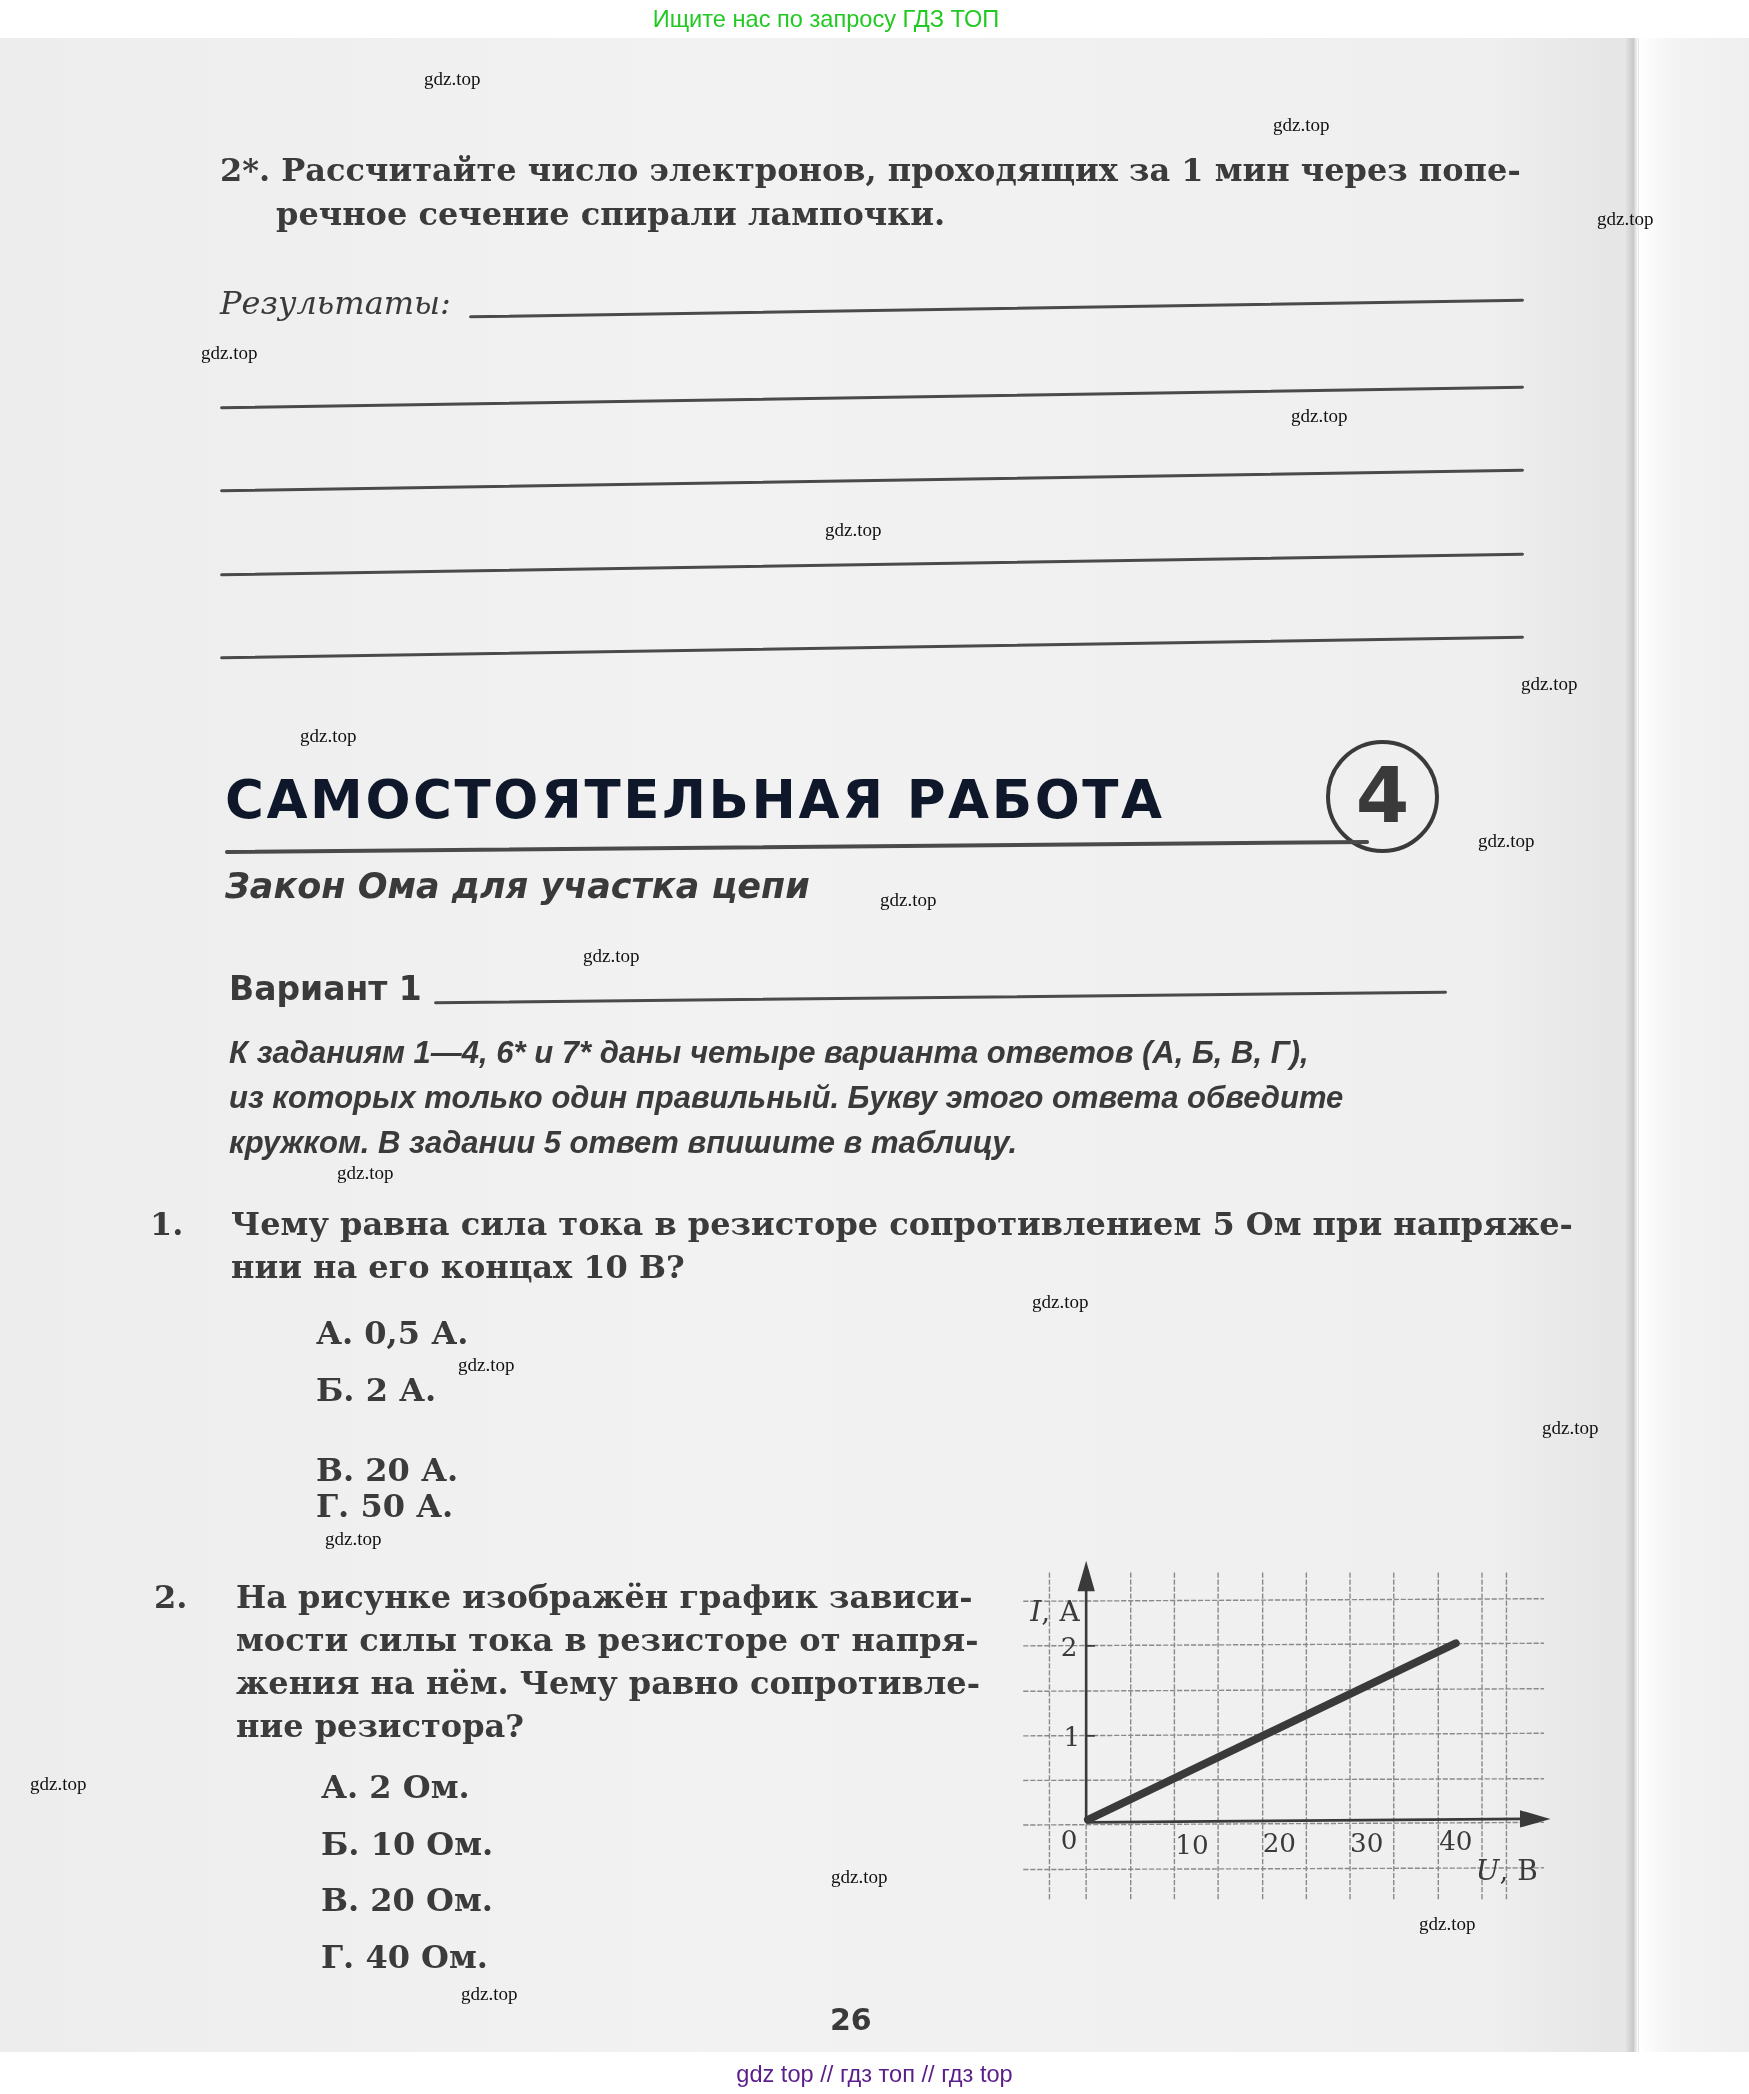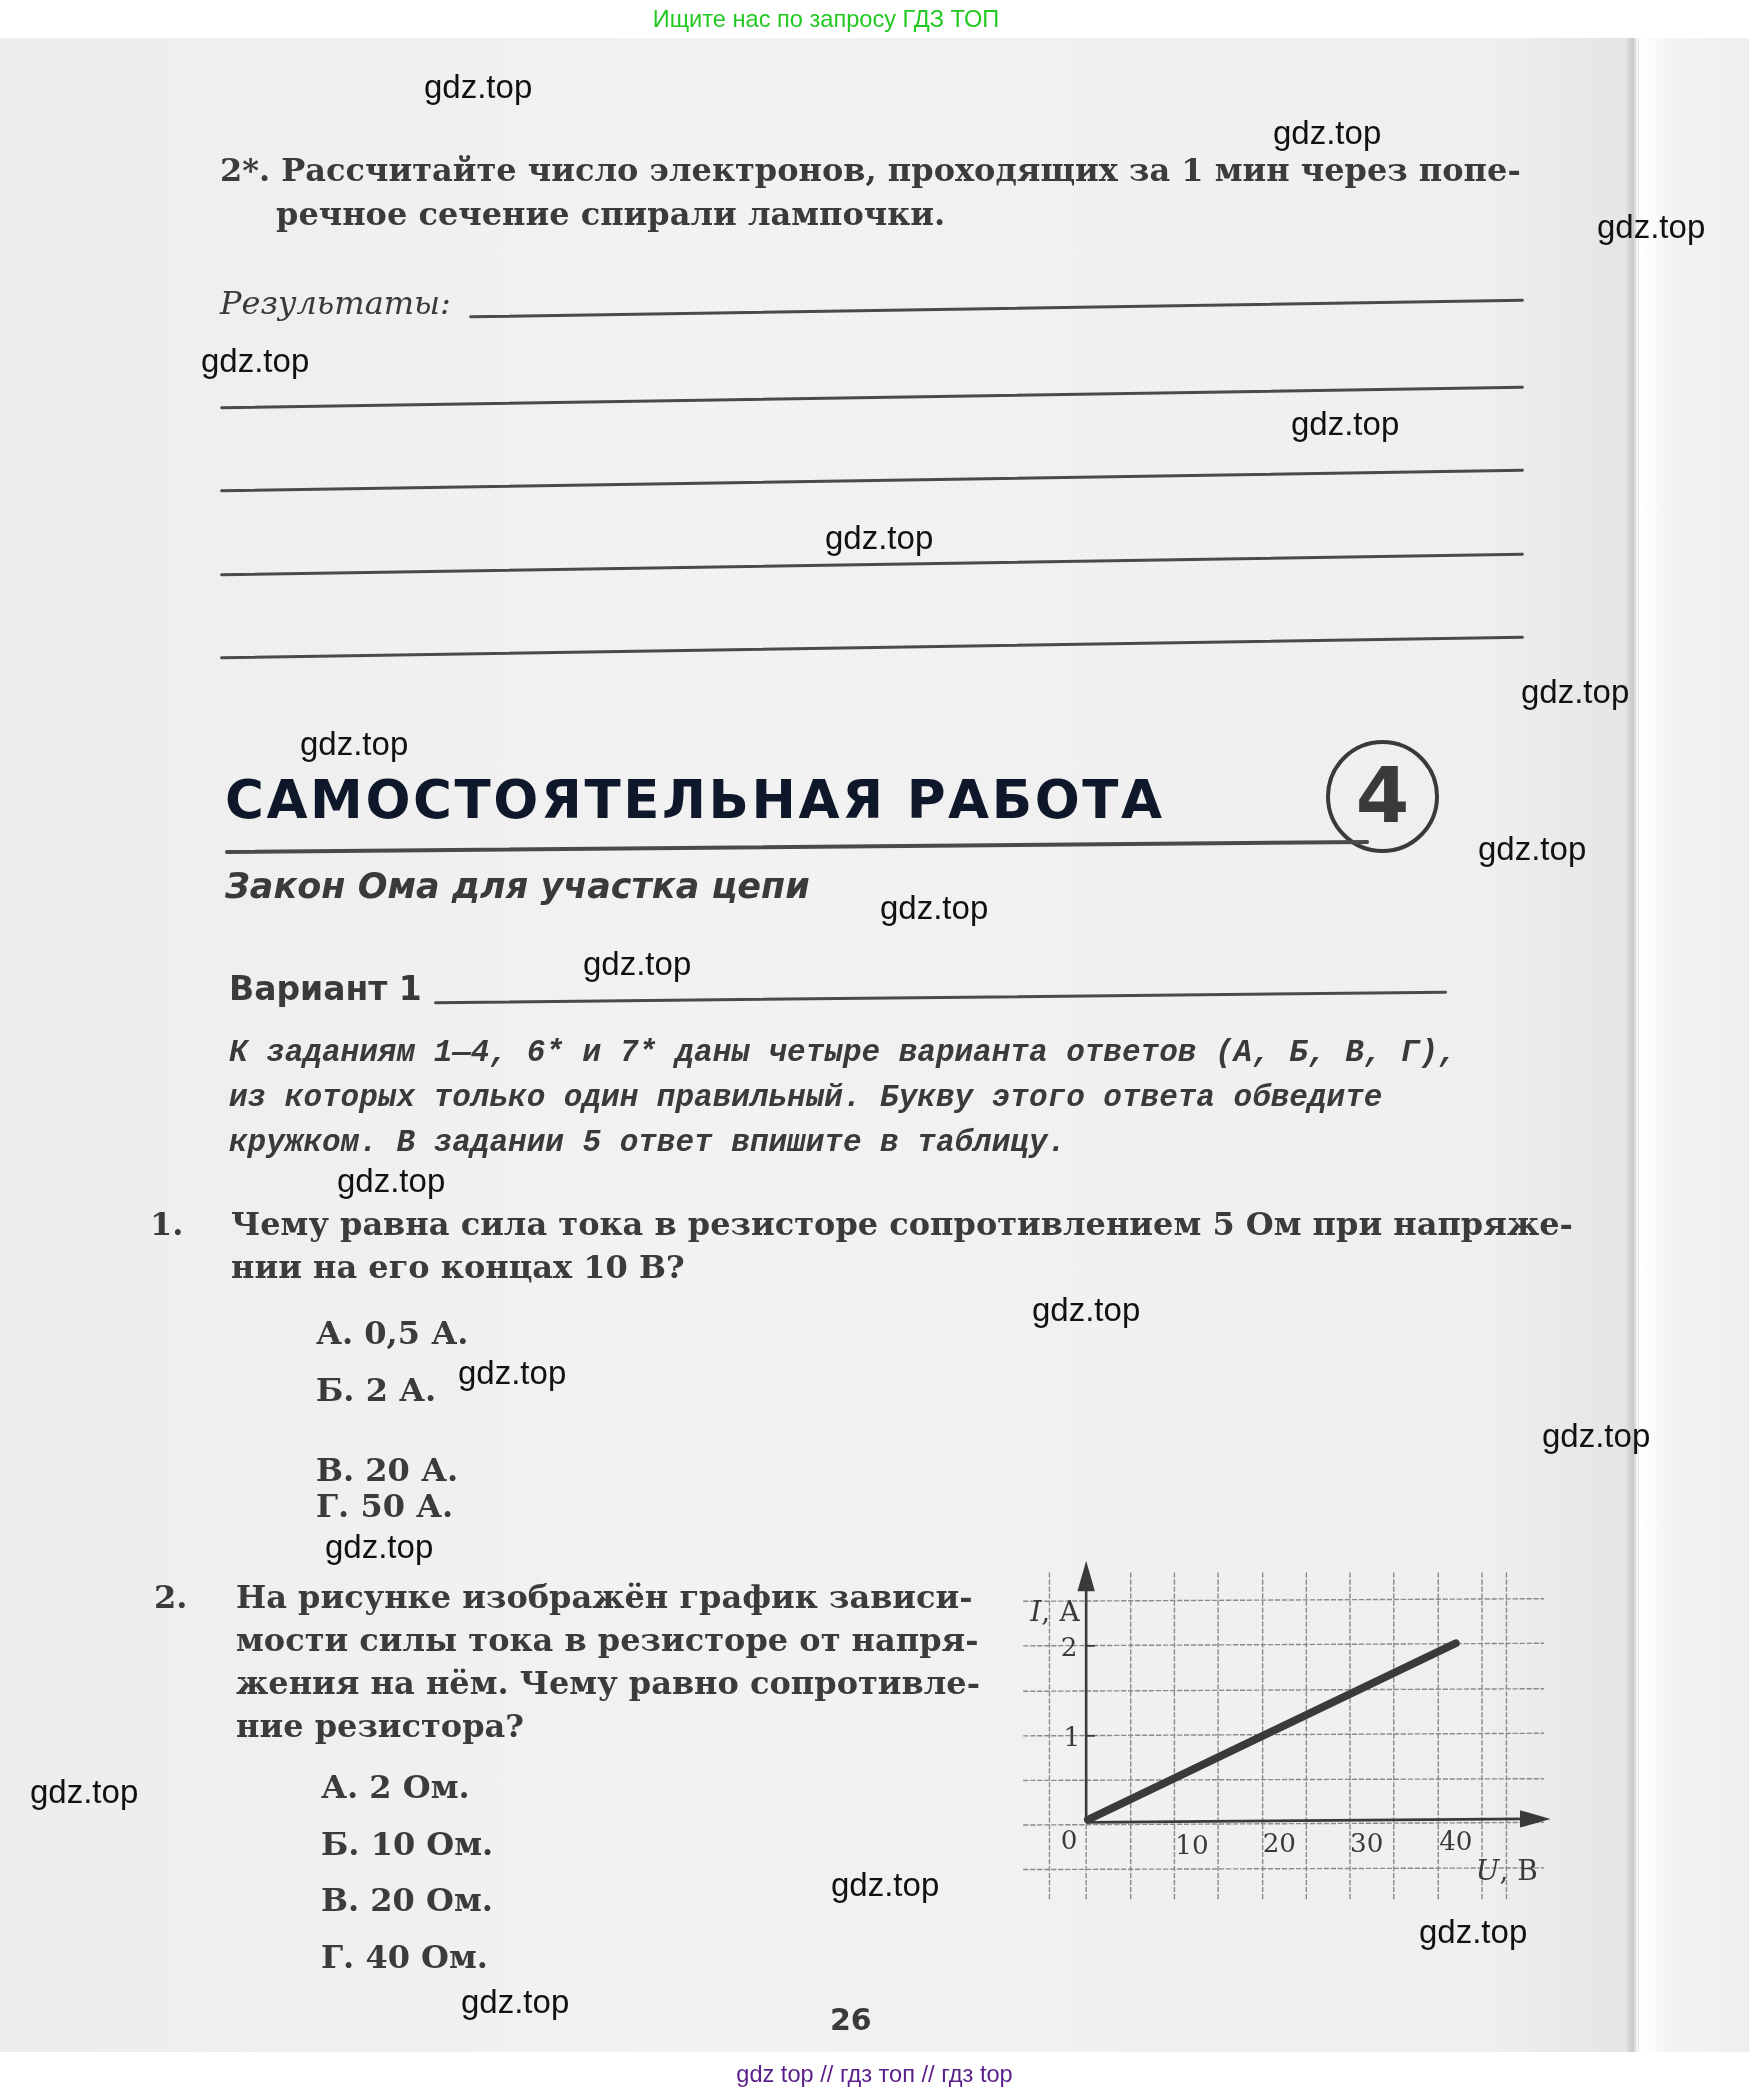--- a/index.html
+++ b/index.html
@@ -27,40 +27,40 @@
     position:absolute; left:1639px; top:38px; width:111px; height:2014px;
     background:linear-gradient(90deg,#ffffff 0%,#f3f3f3 30%,#efefef 100%);
   }
   .bottom-banner {
     position:absolute; left:0; top:2053px; width:1749px; height:42px;
     background:#ffffff; text-align:center;
     font-family:"Liberation Sans", sans-serif; font-size:23.6px; line-height:42px;
     color:#5a1e8a;
   }
   .wm {
-    position:absolute; font-family:Liberation Sans, sans-serif; font-size:33px;
+    position:absolute; font-family:Liberation Serif, serif; font-size:19px;
     color:#111; white-space:nowrap;
   }
   .abs { position:absolute; }
   .body-text { font-size:32px; line-height:40px; color:#3b3b3b; font-weight:bold; }
   .task-num { font-weight:bold; }
   .rule { position:absolute; height:2.6px; background:#4a4a4a; border-radius:1.7px; }
   .title-main {
     font-family:"DejaVu Sans", sans-serif; font-weight:bold; font-size:53px;
     letter-spacing:2.6px; color:#0f172a;
   }
   .subtitle {
     font-family:"DejaVu Sans", sans-serif; font-weight:bold; font-style:italic;
     font-size:35px; color:#3a3a3a;
   }
   .variant-label {
     font-family:"DejaVu Sans", sans-serif; font-weight:bold; font-size:33px; color:#3a3a3a;
   }
   .instr {
-    font-family:Liberation Mono, monospace; font-style:italic; font-weight:bold;
+    font-family:Liberation Sans, sans-serif; font-style:italic; font-weight:bold;
     font-size:31px; line-height:44px; color:#3a3a3a;
   }
   .results-label { font-style:italic; font-size:32px; color:#3a3a3a; }
   .circle-num {
     position:absolute; border:4.4px solid #3a3a3a; border-radius:50%;
     text-align:center; font-family:"DejaVu Sans", sans-serif; font-weight:bold;
     color:#3a3a3a;
   }
   .option { position:absolute; font-size:32px; font-weight:bold; color:#3b3b3b; }
   .page-number { font-family:"DejaVu Sans", sans-serif; font-weight:bold; font-size:30px; color:#3a3a3a; }

